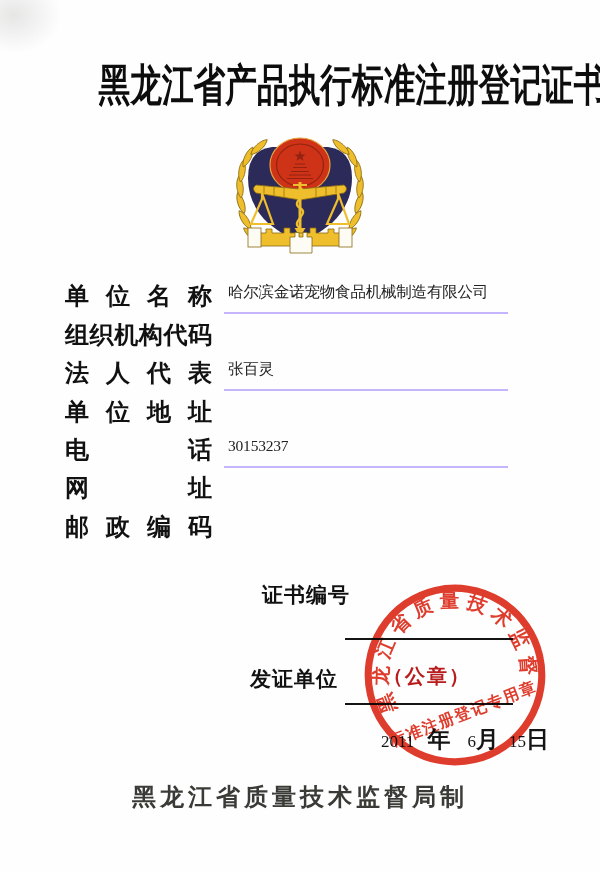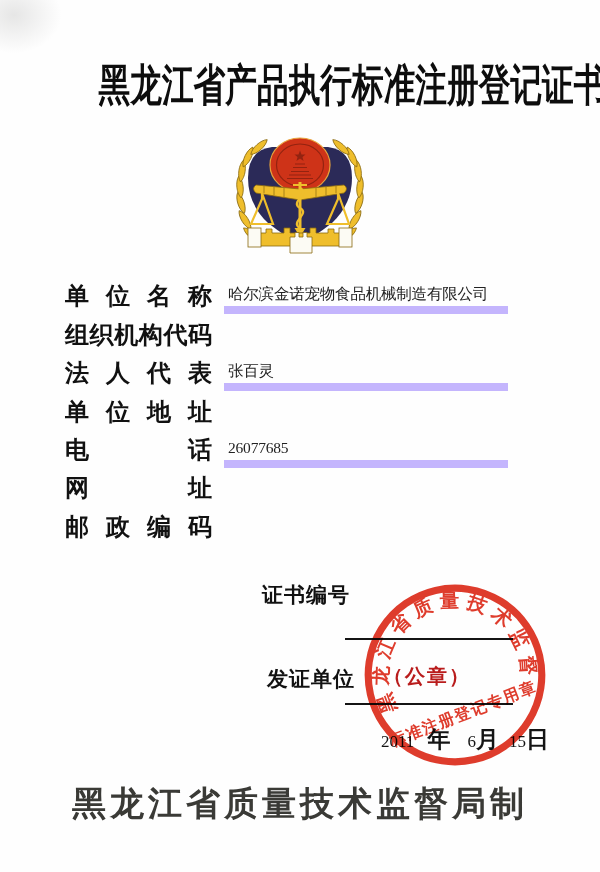--- a/index.html
+++ b/index.html
@@ -11,37 +11,37 @@
   .title-wrap{position:absolute;top:56px;left:0;width:508px;text-align:center;}
   .title{display:inline-block;font-size:44px;font-weight:bold;letter-spacing:0;
          transform:scaleX(.72);transform-origin:center;white-space:nowrap;color:#0d0d0d;}
   
   .emblem{position:absolute;left:232px;top:136px;width:136px;height:122px;}
   
   .form{position:absolute;left:65px;top:276px;width:443px;}
   .frow{display:flex;align-items:flex-end;height:38.4px;}
   .flabel{width:147px;display:flex;justify-content:space-between;font-size:24px;font-weight:bold;
           line-height:1;padding-bottom:6px;color:#111;}
-  .fvalue{flex:1;margin-left:12px;border-bottom:8px solid #c4b5fd;font-size:15.5px;
-          line-height:1.25;padding:0 0 2px 4px;min-height:20px;white-space:pre;letter-spacing:-.2px;color:#222;}
+  .fvalue{flex:1;margin-left:12px;border-bottom:2px solid #c4b5fd;font-size:15.5px;
+          line-height:1.25;padding:0 0 10px 4px;min-height:20px;white-space:pre;letter-spacing:-.2px;color:#222;}
   
   .ilabel{position:absolute;font-size:21px;font-weight:bold;letter-spacing:1px;color:#111;white-space:nowrap;}
   .iline{position:absolute;width:168px;height:20px;border-bottom:2px solid #141414;font-size:15px;}
   .gongzhang{position:absolute;left:383px;top:663px;font-size:20px;font-weight:bold;letter-spacing:2px;color:#b91c1c;}
   .date{position:absolute;left:381px;top:724px;display:flex;align-items:baseline;white-space:nowrap;color:#141414;}
   .d-num{font-size:17px;}
   .d-unit{font-size:23px;font-weight:bold;}
   .g1{margin-left:13px;} .g2{margin-left:17px;} .g3{margin-left:10px;}
   
   .seal{position:absolute;left:358px;top:578px;width:194px;height:194px;
         transform:rotate(-13deg);opacity:.92;mix-blend-mode:multiply;pointer-events:none;}
   .seal svg{font-family:"Liberation Serif","DejaVu Serif",serif;}
   
   .footer{position:absolute;top:781px;left:0;width:600px;text-align:center;
-          font-size:34px;font-weight:600;letter-spacing:4px;color:#3a3a36;}
+          font-size:24px;font-weight:600;letter-spacing:4px;color:#3a3a36;}
 </style>
 </head>
 <body>
 
 <div class="page">
 
   <div class="title-wrap">
     <span class="title">黑龙江省产品执行标准注册登记证书</span>
   </div>
 
@@ -143,42 +143,42 @@
           <span>位</span>
           <span>地</span>
           <span>址</span>
         </span>
     </div>
     <div class="frow">
       <span class="flabel">
           <span>电</span>
           <span>话</span>
         </span>
-      <span class="fvalue">26077685</span>
+      <span class="fvalue">30153237</span>
     </div>
     <div class="frow">
       <span class="flabel">
           <span>网</span>
           <span>址</span>
         </span>
     </div>
     <div class="frow">
       <span class="flabel">
           <span>邮</span>
           <span>政</span>
           <span>编</span>
           <span>码</span>
         </span>
     </div>
   </div>
 
   <span class="ilabel" style="left:262px;top:581px;">证书编号</span>
   <span class="iline" style="left:345px;top:618px;"></span>
 
-  <span class="ilabel" style="left:267px;top:665px;">发证单位</span>
+  <span class="ilabel" style="left:250px;top:665px;">发证单位</span>
   <span class="gongzhang">（公章）</span>
   <span class="iline" style="left:345px;top:683px;"></span>
 
   <div class="date">
     <span class="d-num">2011</span>
     <span class="d-unit g1">年</span>
     <span class="d-num g2">6</span>
     <span class="d-unit">月</span>
     <span class="d-num g3">15</span>
     <span class="d-unit">日</span>

